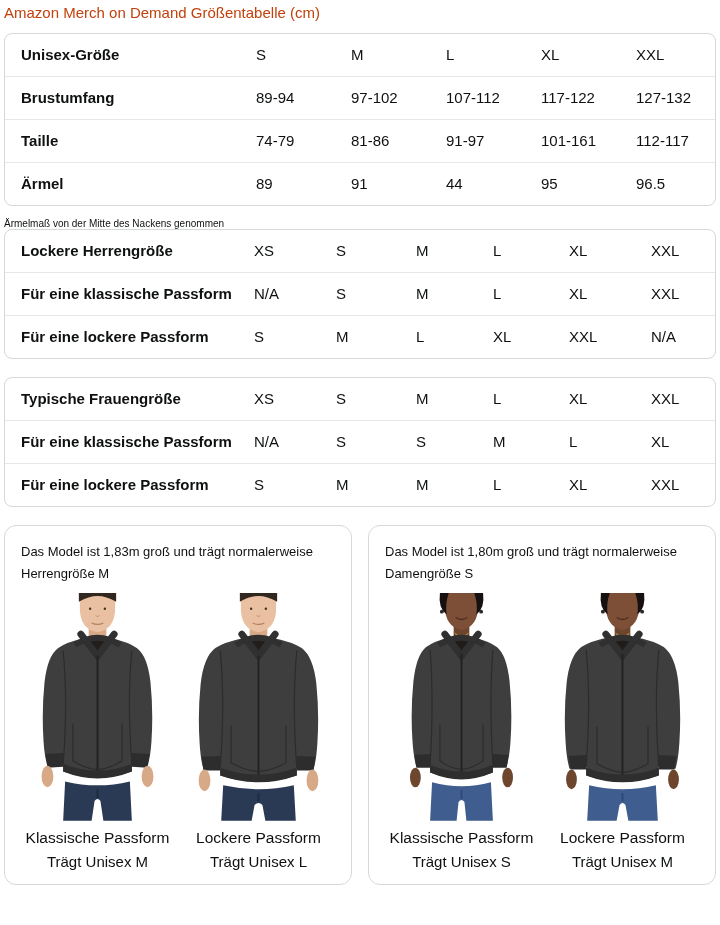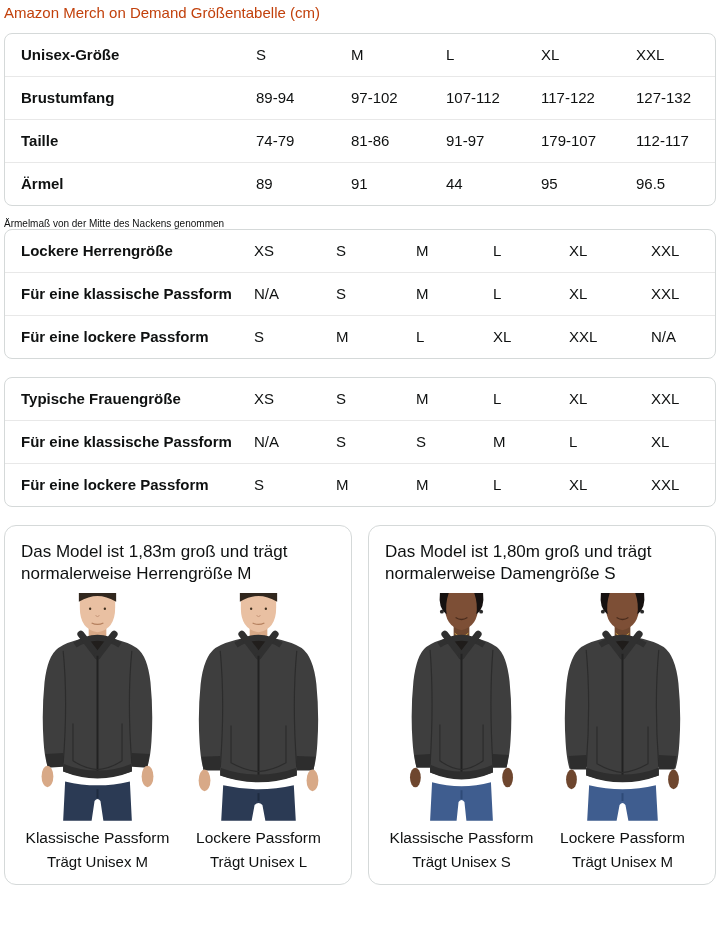--- a/index.html
+++ b/index.html
@@ -13,21 +13,21 @@
   .t1 .trow{grid-template-columns:235px 95px 95px 95px 95px 1fr;}
   .t2 .trow{grid-template-columns:233px 82px 80px 77px 76px 82px 1fr;}
   .cell{padding-left:16px;font-size:15px;line-height:20px;}
   .lbl{font-weight:700;}
   .note{font-size:10px;margin:12px 0 0 0;}
   .fit-title{font-size:15.5px;font-weight:400;margin:24px 0 13px 0;}
   .fit-table + .fit-table{margin-top:18px;}
   
   .cards{display:flex;gap:16px;margin-top:18px;}
   .card{flex:1;border:1px solid #d5d9d9;border-radius:12px;padding:13px 14px 12px 14px;box-sizing:border-box;background:#fff;}
-  .card-desc{font-size:17px;line-height:22px;margin:2px 2px 8px 2px;}
+  .card-desc{font-size:13px;line-height:22px;margin:2px 2px 8px 2px;}
   .figures{display:flex;justify-content:space-between;gap:4px;}
   .figures figure{margin:0;width:calc(50% - 2px);text-align:center;}
   .model-svg{width:100%;height:auto;display:block;}
   .cap-fit{font-weight:400;font-size:15.5px;line-height:19px;margin-top:7px;}
   .cap-size{font-size:15px;line-height:20px;margin-top:5px;}
   .svg-defs{position:absolute;width:0;height:0;overflow:hidden;}
 </style>
 </head>
 <body>
 
@@ -81,21 +81,21 @@
       <div class="cell">97-102</div>
       <div class="cell">107-112</div>
       <div class="cell">117-122</div>
       <div class="cell">127-132</div>
     </div>
     <div class="trow">
       <div class="cell lbl">Taille</div>
       <div class="cell">74-79</div>
       <div class="cell">81-86</div>
       <div class="cell">91-97</div>
-      <div class="cell">179-107</div>
+      <div class="cell">101-161</div>
       <div class="cell">112-117</div>
     </div>
     <div class="trow">
       <div class="cell lbl">Ärmel</div>
       <div class="cell">89</div>
       <div class="cell">91</div>
       <div class="cell">44</div>
       <div class="cell">95</div>
       <div class="cell">96.5</div>
     </div>

